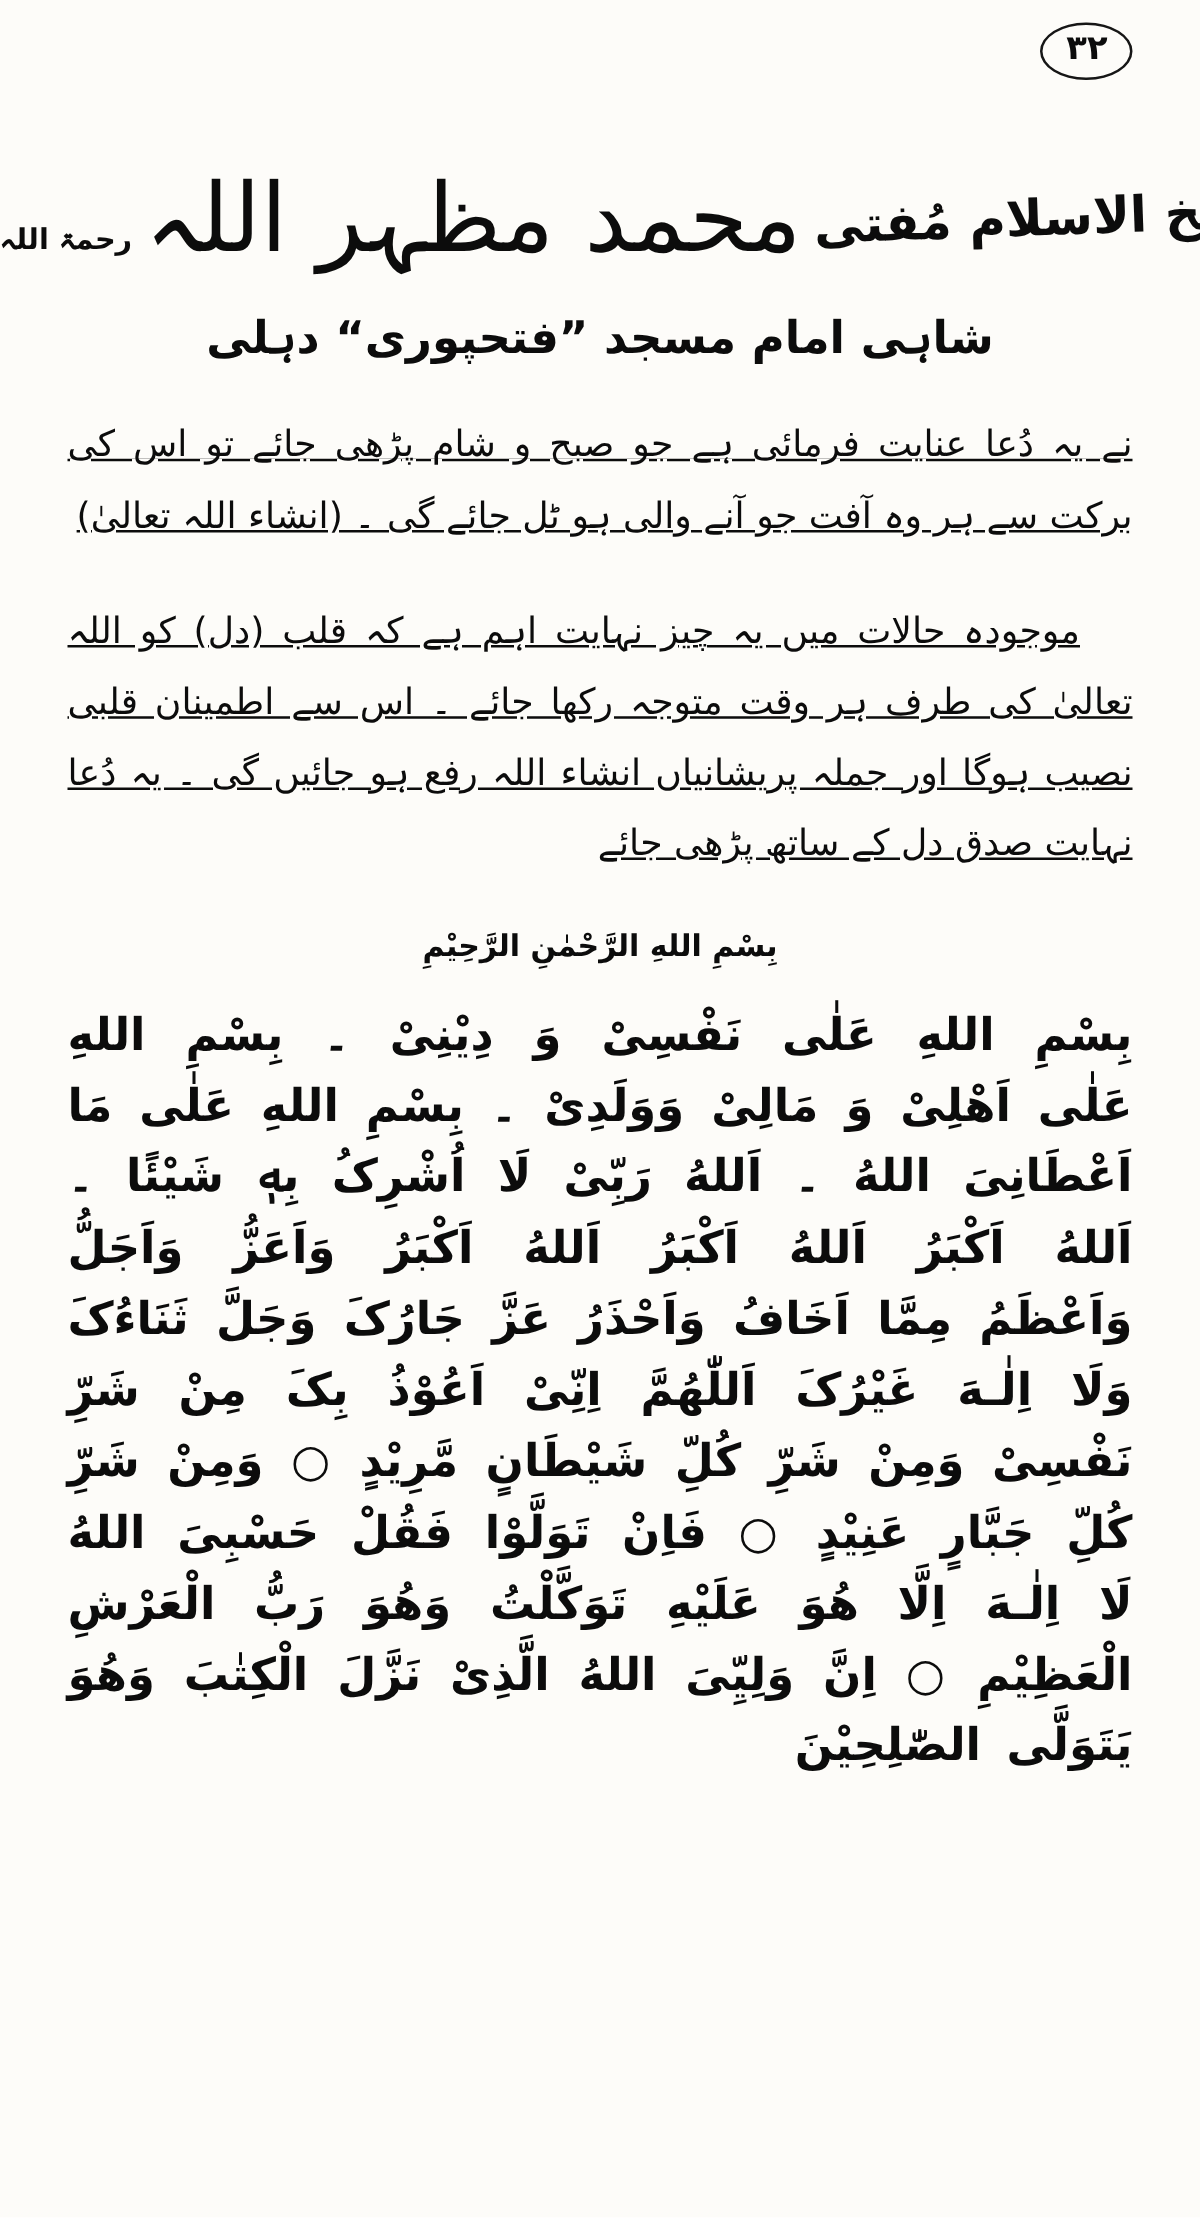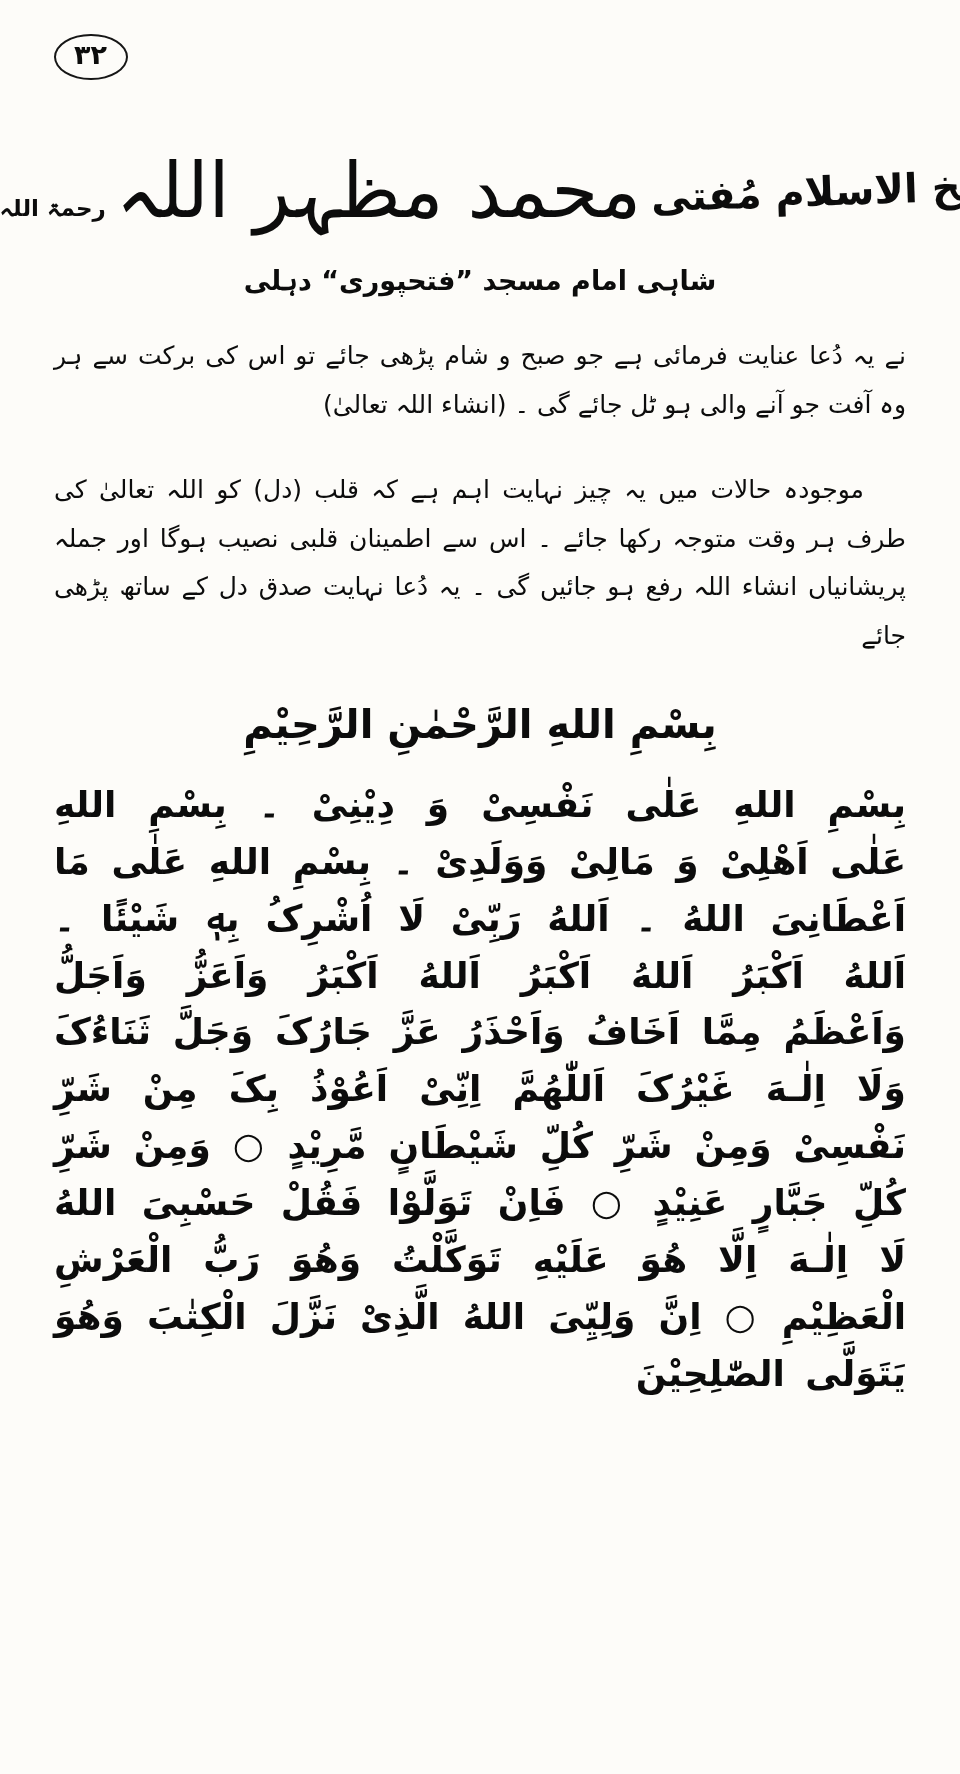--- a/index.html
+++ b/index.html
@@ -13,22 +13,22 @@
     margin: 0 auto;
     background: #fdfcf9;
     color: #0c0c0c;
     direction: rtl;
     box-sizing: border-box;
     padding: 16px 54px 36px 54px;
     font-family: "DejaVu Sans", sans-serif;
     position: relative;
   }
   .page-number-row {
-    text-align: left;
-    margin-top: 18px;
+    text-align: right;
+    margin-top: 2px;
   }
   .page-number {
     display: inline-block;
     border: 2px solid #161616;
     border-radius: 50%;
     padding: 3px 18px 7px 18px;
     font-size: 27px;
     font-weight: bold;
     line-height: 1.2;
     min-width: 34px;
@@ -53,37 +53,38 @@
     letter-spacing: -1px;
   }
   .title-suffix {
     font-size: 23px;
     font-weight: bold;
     align-self: flex-end;
     padding-bottom: 14px;
   }
   .subtitle {
     text-align: center;
-    font-size: 27px;
+    font-size: 36px;
     font-weight: bold;
     margin-top: 30px;
   }
   .urdu-para {
-    font-size: 25px;
+    font-size: 29px;
     line-height: 1.95;
     text-align: justify;
     margin: 36px 0 0 0;
     font-weight: 500;
+    text-decoration: underline;
   }
   .urdu-para.indented {
     text-indent: 42px;
   }
   .basmala {
     text-align: center;
-    font-size: 40px;
+    font-size: 24px;
     font-weight: bold;
     margin-top: 40px;
   }
   .dua-text {
     font-size: 36px;
     font-weight: bold;
     line-height: 1.58;
     text-align: justify;
     word-spacing: 0.22em;
     margin: 30px 0 0 0;

